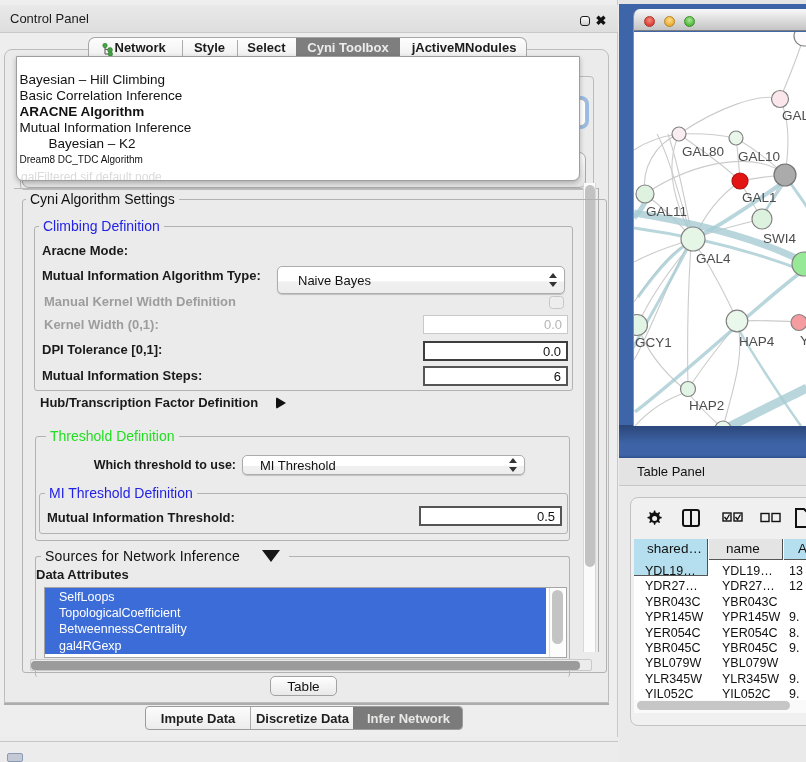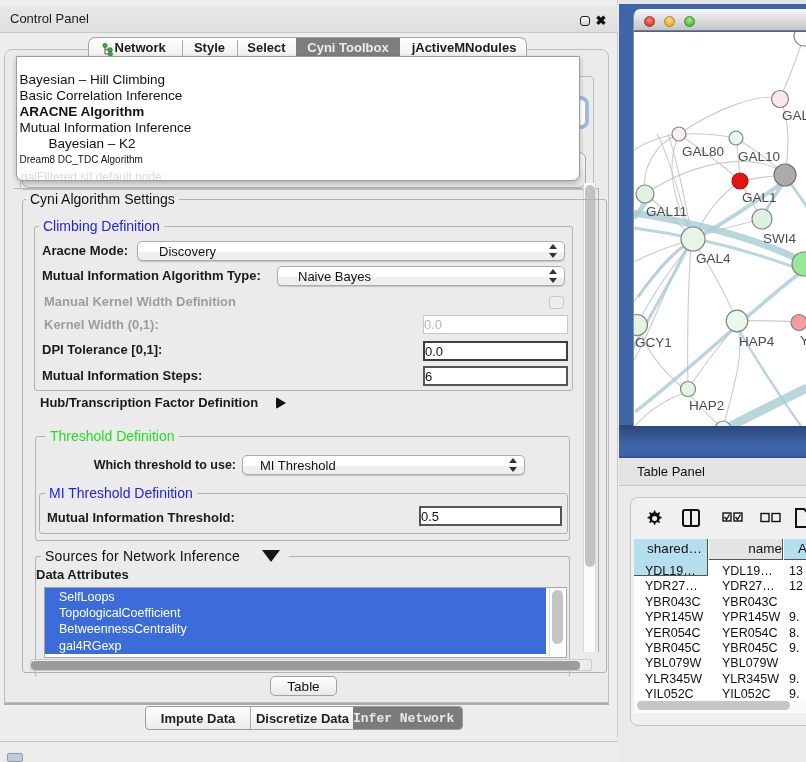--- a/index.html
+++ b/index.html
@@ -13,21 +13,21 @@
   background:linear-gradient(#ffffff 0 52%, #f0f0f0 58%, #ededed);
   box-shadow:0 1px 1px rgba(0,0,0,0.18); font-size:13px; color:#111; }
 .combo .ct { position:absolute; top:0; height:100%; display:flex; align-items:center; }
 .stp { position:absolute; right:7px; top:50%; width:9px; height:14px; margin-top:-7px; }
 .stp:before { content:""; position:absolute; left:1px; top:0; border-left:4px solid transparent;
   border-right:4px solid transparent; border-bottom:5px solid #333; }
 .stp:after { content:""; position:absolute; left:1px; bottom:0; border-left:4px solid transparent;
   border-right:4px solid transparent; border-top:5px solid #333; }
 .grp { border:1px solid #B2B2B2; border-radius:3px; }
 .gtitle { position:absolute; font-size:13px; background:#ECEBEB; padding:0 4px; height:16px; line-height:16px; white-space:nowrap;}
-.fld { position:absolute; background:#fff; font-size:13px; color:#111; text-align:left; padding-right:13px; }
+.fld { position:absolute; background:#fff; font-size:13px; color:#111; text-align:right; padding-right:5px; }
 </style>
 </head>
 <body>
 <div id="stage">
 <div class="abs" style="left:2px;top:0;width:2px;height:3px;background:#8A8A8A;"></div>
 
 <div class="abs" style="left:0;top:5;width:618px;height:737px;background:#EFEEEE;border-right:1px solid #C9C9C9;"></div>
 
 <div class="abs" style="left:0;top:5px;width:618px;height:28px;background:linear-gradient(#E9E9E9,#DEDEDE);border-bottom:1px solid #C8C8C8;">
   <div class="abs" style="left:10px;top:0;height:28px;line-height:28px;font-size:13px;color:#1b1b1b;">Control Panel</div>
@@ -75,26 +75,22 @@
 <div class="abs" style="left:583px;top:183px;width:13px;height:469px;background:#FBFBFB;border-left:1px solid #D8D8D8;border-right:1px solid #D8D8D8;"></div>
 <div class="abs" style="left:584.5px;top:185px;width:10px;height:382px;background:#C2C2C2;border-radius:5px;"></div>
 
 <div class="abs grp" style="left:21.5px;top:199px;width:585px;height:474px;"></div>
 <div class="gtitle abs" style="left:26px;top:191px;color:#111;font-size:14px;">Cyni Algorithm Settings</div>
 
 <div class="abs grp" style="left:34px;top:226px;width:539px;height:165px;"></div>
 <div class="gtitle abs" style="left:39px;top:218px;color:#2222E6;font-size:14px;">Climbing Definition</div>
 
 <div class="lbl abs" style="left:42px;top:242px;">Aracne Mode:</div>
-<div class="combo abs" style="left:137px;top:241px;width:428px;height:20px;">
-  <div class="ct" style="left:21px;">Discovery</div>
-      <div class="stp"></div>
-</div>
 <div class="lbl abs" style="left:42px;top:267px;">Mutual Information Algorithm Type:</div>
-<div class="combo abs" style="left:277px;top:266px;width:288px;height:20px;">
+<div class="combo abs" style="left:277px;top:266px;width:288px;height:28px;">
   <div class="ct" style="left:20px;">Naive Bayes</div>
       <div class="stp"></div>
 </div>
 <div class="lbl glbl abs" style="left:44px;top:293px;">Manual Kernel Width Definition</div>
 <div class="abs" style="left:549px;top:295.5px;width:15px;height:13.5px;border:1px solid #C6C6C6;border-radius:3.5px;background:#EDEDED;"></div>
 <div class="lbl glbl abs" style="left:44px;top:316px;">Kernel Width (0,1):</div>
 <div class="fld" style="left:423px;top:315px;width:145px;height:19px;line-height:17px;border:1px solid #C9C9C9;color:#B5B5B5;">0.0</div>
 <div class="lbl abs" style="left:42px;top:341px;">DPI Tolerance [0,1]:</div>
 <div class="fld" style="left:423px;top:341px;width:145px;height:20px;line-height:17px;border:2px solid #3E3E3E;">0.0</div>
 <div class="lbl abs" style="left:42px;top:367px;">Mutual Information Steps:</div>
@@ -133,21 +129,21 @@
 
 <div class="abs" style="left:30px;top:659px;width:562px;height:12px;background:#ECECEC;border:1px solid #C9C9C9;border-radius:2px;"></div>
 <div class="abs" style="left:31px;top:660.5px;width:549px;height:9px;background:#9B9B9B;border-radius:4px;"></div>
 
 <div class="abs" style="left:270px;top:676px;width:67px;height:20px;border:1px solid #A2A2A2;border-radius:5px;background:linear-gradient(#FEFEFE,#E9E9E9);text-align:center;line-height:19px;font-size:13.5px;color:#111;">Table</div>
 
 <div class="abs" style="left:4px;top:703px;width:605px;height:2px;background:#ACACAC;"></div>
 <div class="abs" style="left:145px;top:706px;width:318px;height:24px;border:1px solid #9C9C9C;border-radius:4px;overflow:hidden;background:linear-gradient(#FCFCFC,#ECECEC);">
   <div class="abs" style="left:0;top:0;width:105px;height:24px;line-height:23px;text-align:center;font-size:13px;font-weight:600;color:#1f1f1f;border-right:1px solid #ABABAB;">Impute Data</div>
   <div class="abs" style="left:106px;top:0;width:101px;height:24px;line-height:23px;text-align:center;font-size:13px;font-weight:600;color:#1f1f1f;">Discretize Data</div>
-  <div class="abs" style="left:207px;top:0;width:111px;height:24px;line-height:23px;font-size:13px;font-weight:600;color:#E9E9E7;background:#7B7B7B;font-family:Liberation Mono, monospace;">Infer Network</div>
+  <div class="abs" style="left:207px;top:0;width:111px;height:24px;line-height:23px;text-align:center;font-size:13px;font-weight:600;color:#E9E9E7;background:#7B7B7B;">Infer Network</div>
 </div>
 <div class="abs" style="left:0;top:741px;width:618px;height:1px;background:#C6C6C6;"></div>
 <div class="abs" style="left:7px;top:753px;width:16px;height:9px;background:#C3CAD6;border:1px solid #8A9AB2;border-radius:2px;"></div>
 
 <div class="abs" style="left:619px;top:0;width:187px;height:4px;background:#E5E5E5;"></div>
 <div class="abs" style="left:619px;top:4px;width:187px;height:454px;background:#3E65A7;"></div>
 <div class="abs" style="left:619px;top:425px;width:187px;height:33px;background:linear-gradient(#2B4679,#3E64A7 58%,#3E64A7 91%,#2E4E8C);"></div>
 
 <div class="abs" style="left:633px;top:9px;width:173px;height:417px;border-radius:7px 0 0 0;overflow:hidden;border-left:1px solid #8F8F8F;">
   <div class="abs" style="left:0;top:0;width:173px;height:22px;background:linear-gradient(#F8F8F8,#C4C4C4);border-bottom:1px solid #7E7E7E;"></div>
@@ -254,21 +250,21 @@
     <path d="M94.5 17 l2 2.5 l3-5" stroke-width="1.3"></path>
     <path d="M105.5 17 l2 2.5 l3-5" stroke-width="1.3"></path>
     <rect x="131" y="13.5" width="8" height="8"></rect>
     <rect x="142" y="13.5" width="8" height="8"></rect>
   </g>
   <path d="M166 9 l8 0 l4 4 l0 14 l-12 0 z" fill="none" stroke="#111" stroke-width="2"></path>
 </svg>
 
 <div class="abs" style="left:634px;top:539px;width:172px;height:174px;background:#fff;overflow:hidden;font-size:12.5px;color:#111;">
   <div class="abs" style="left:0;top:0;width:74px;height:37px;background:#B5DFEE;border-right:1px solid #4F4F4F;border-bottom:1px solid #565656;text-align:center;line-height:20px;font-size:13.5px;padding-left:8px;">shared…</div>
-  <div class="abs" style="left:75px;top:0;width:74px;height:21px;background:#E4E4E4;border-right:1px solid #4F4F4F;border-bottom:1px solid #565656;text-align:right;line-height:20px;font-size:13.5px;padding-left:17px;">name</div>
+  <div class="abs" style="left:75px;top:0;width:74px;height:21px;background:#E4E4E4;border-right:1px solid #4F4F4F;border-bottom:1px solid #565656;text-align:left;line-height:20px;font-size:13.5px;padding-left:17px;">name</div>
   <div class="abs" style="left:150px;top:0;width:22px;height:21px;background:#B5DFEE;border-bottom:1px solid #565656;line-height:20px;font-size:13.5px;padding-left:14px;">A</div>
   <div class="abs" style="left:11px;top:25px;line-height:15.4px;white-space:pre;">YDL19…
 YDR27…
 YBR043C
 YPR145W
 YER054C
 YBR045C
 YBL079W
 YLR345W
 YIL052C</div>

